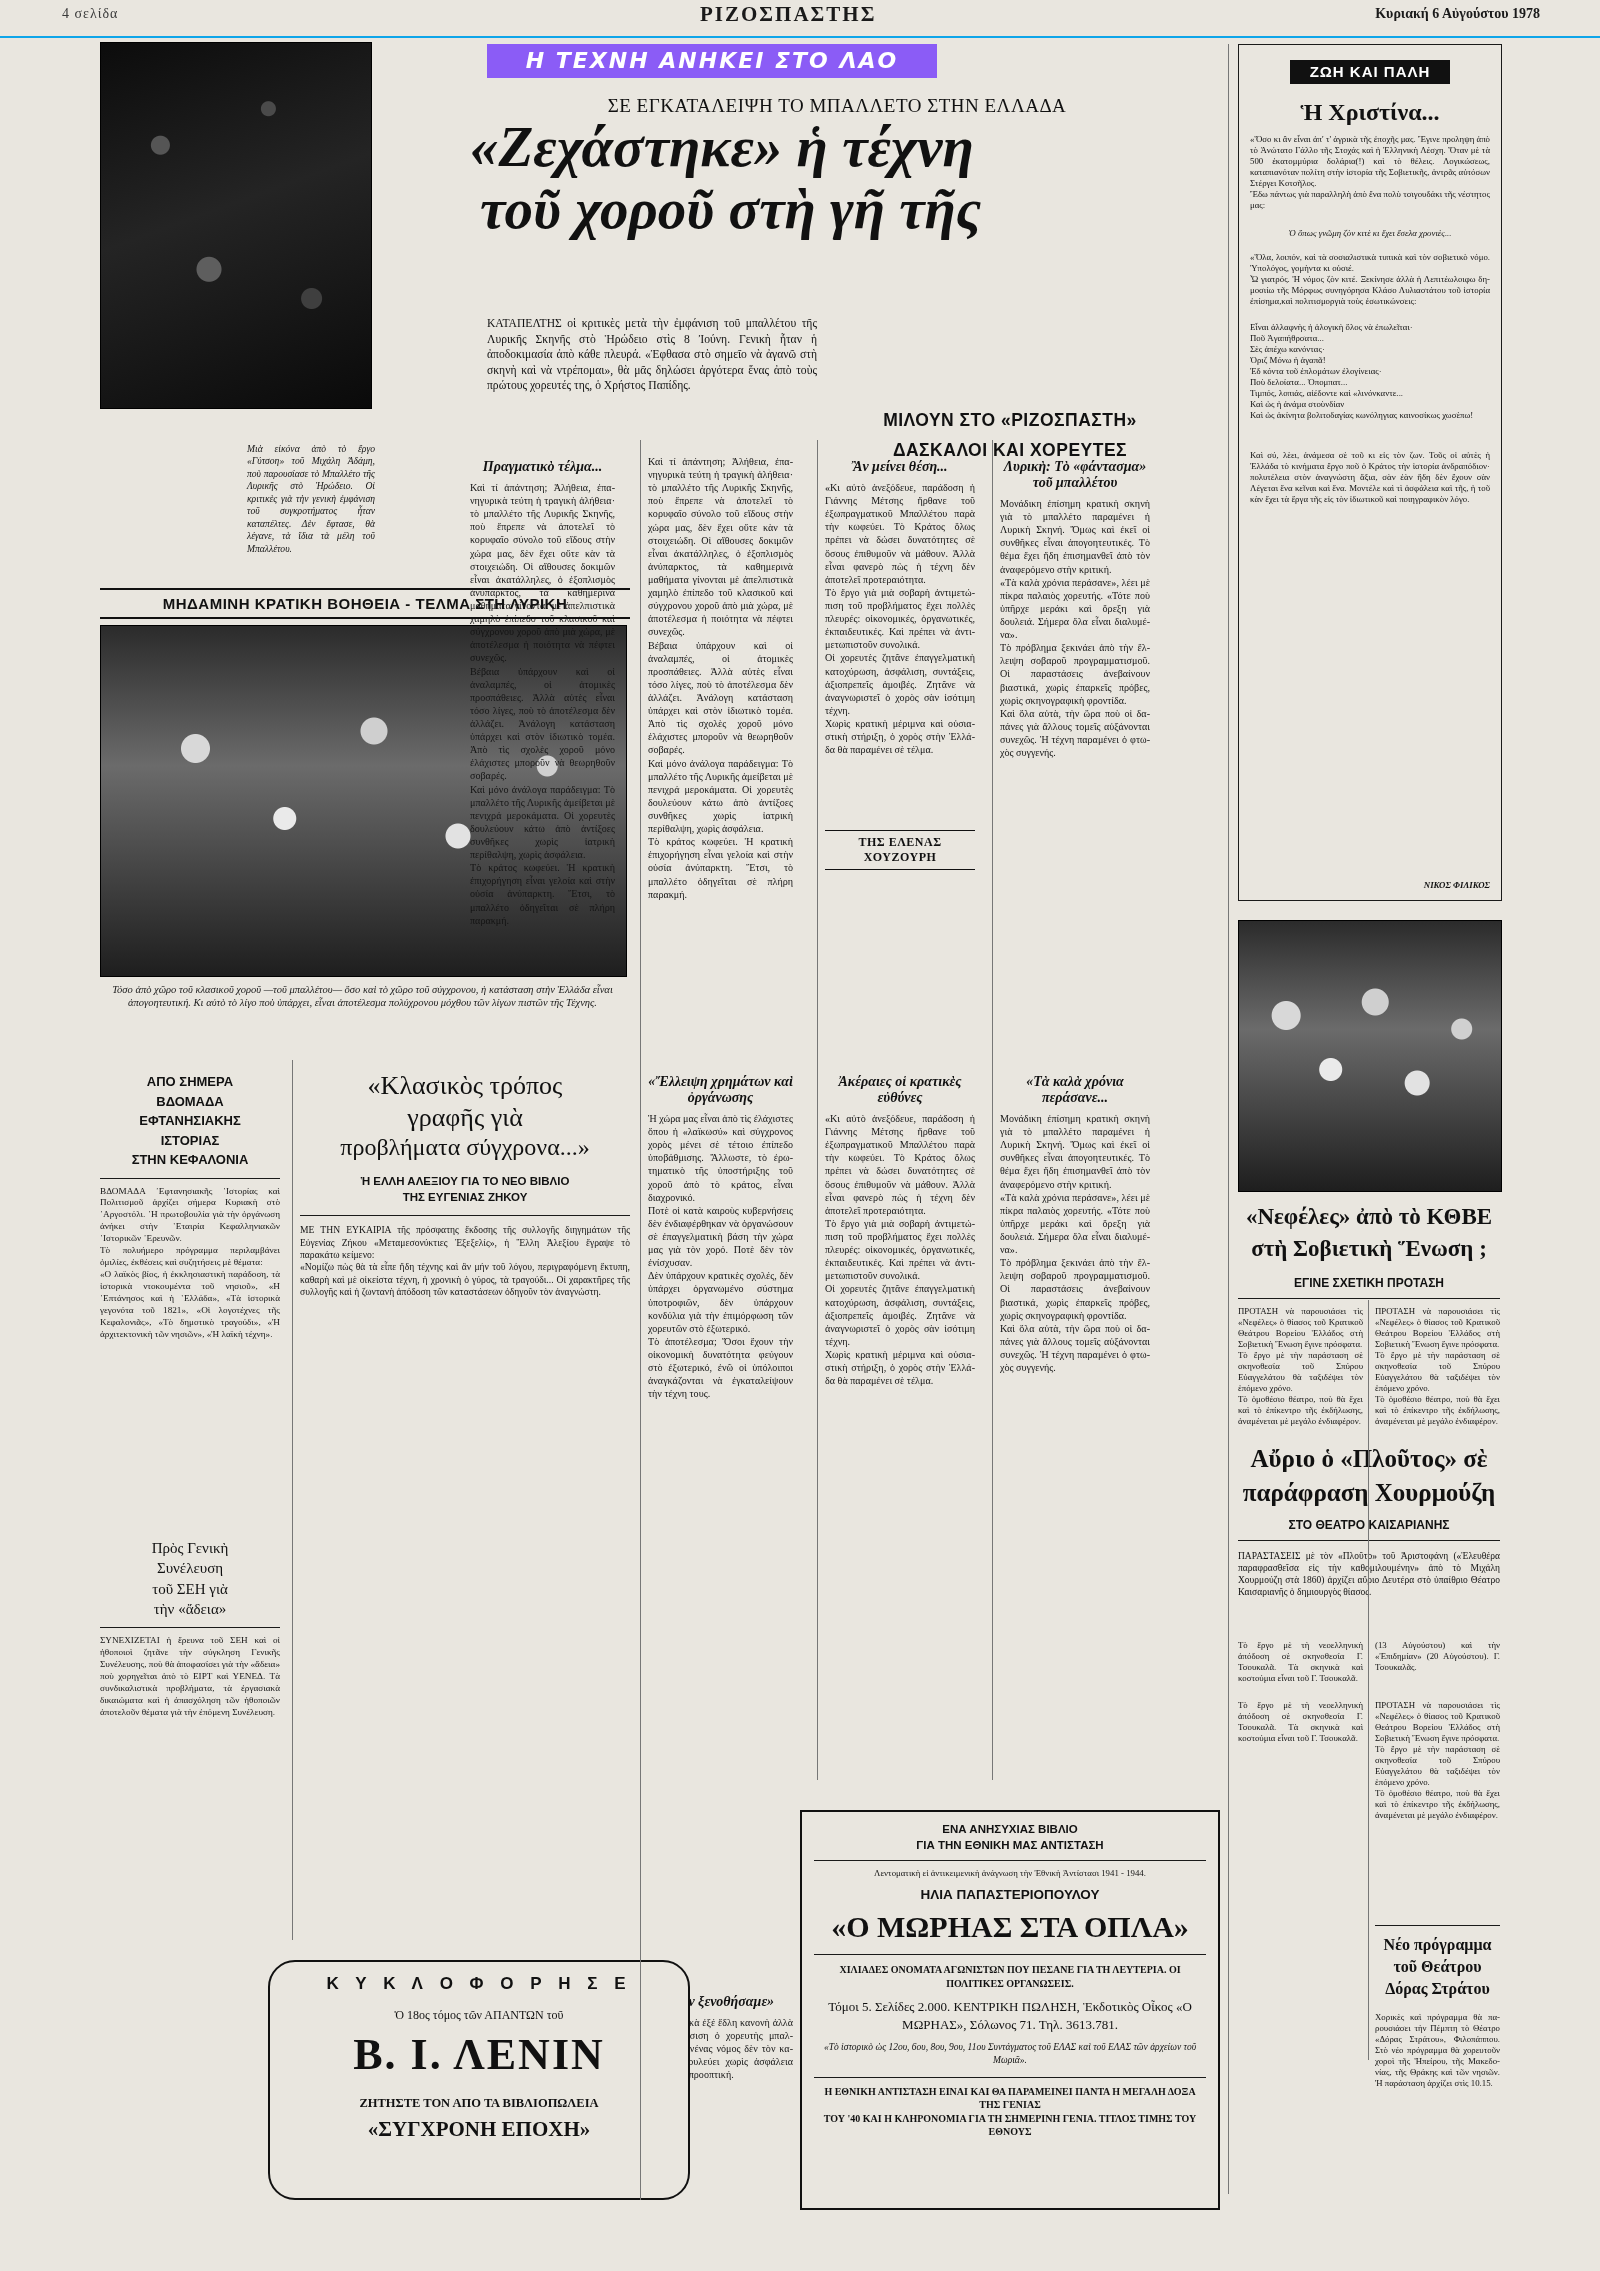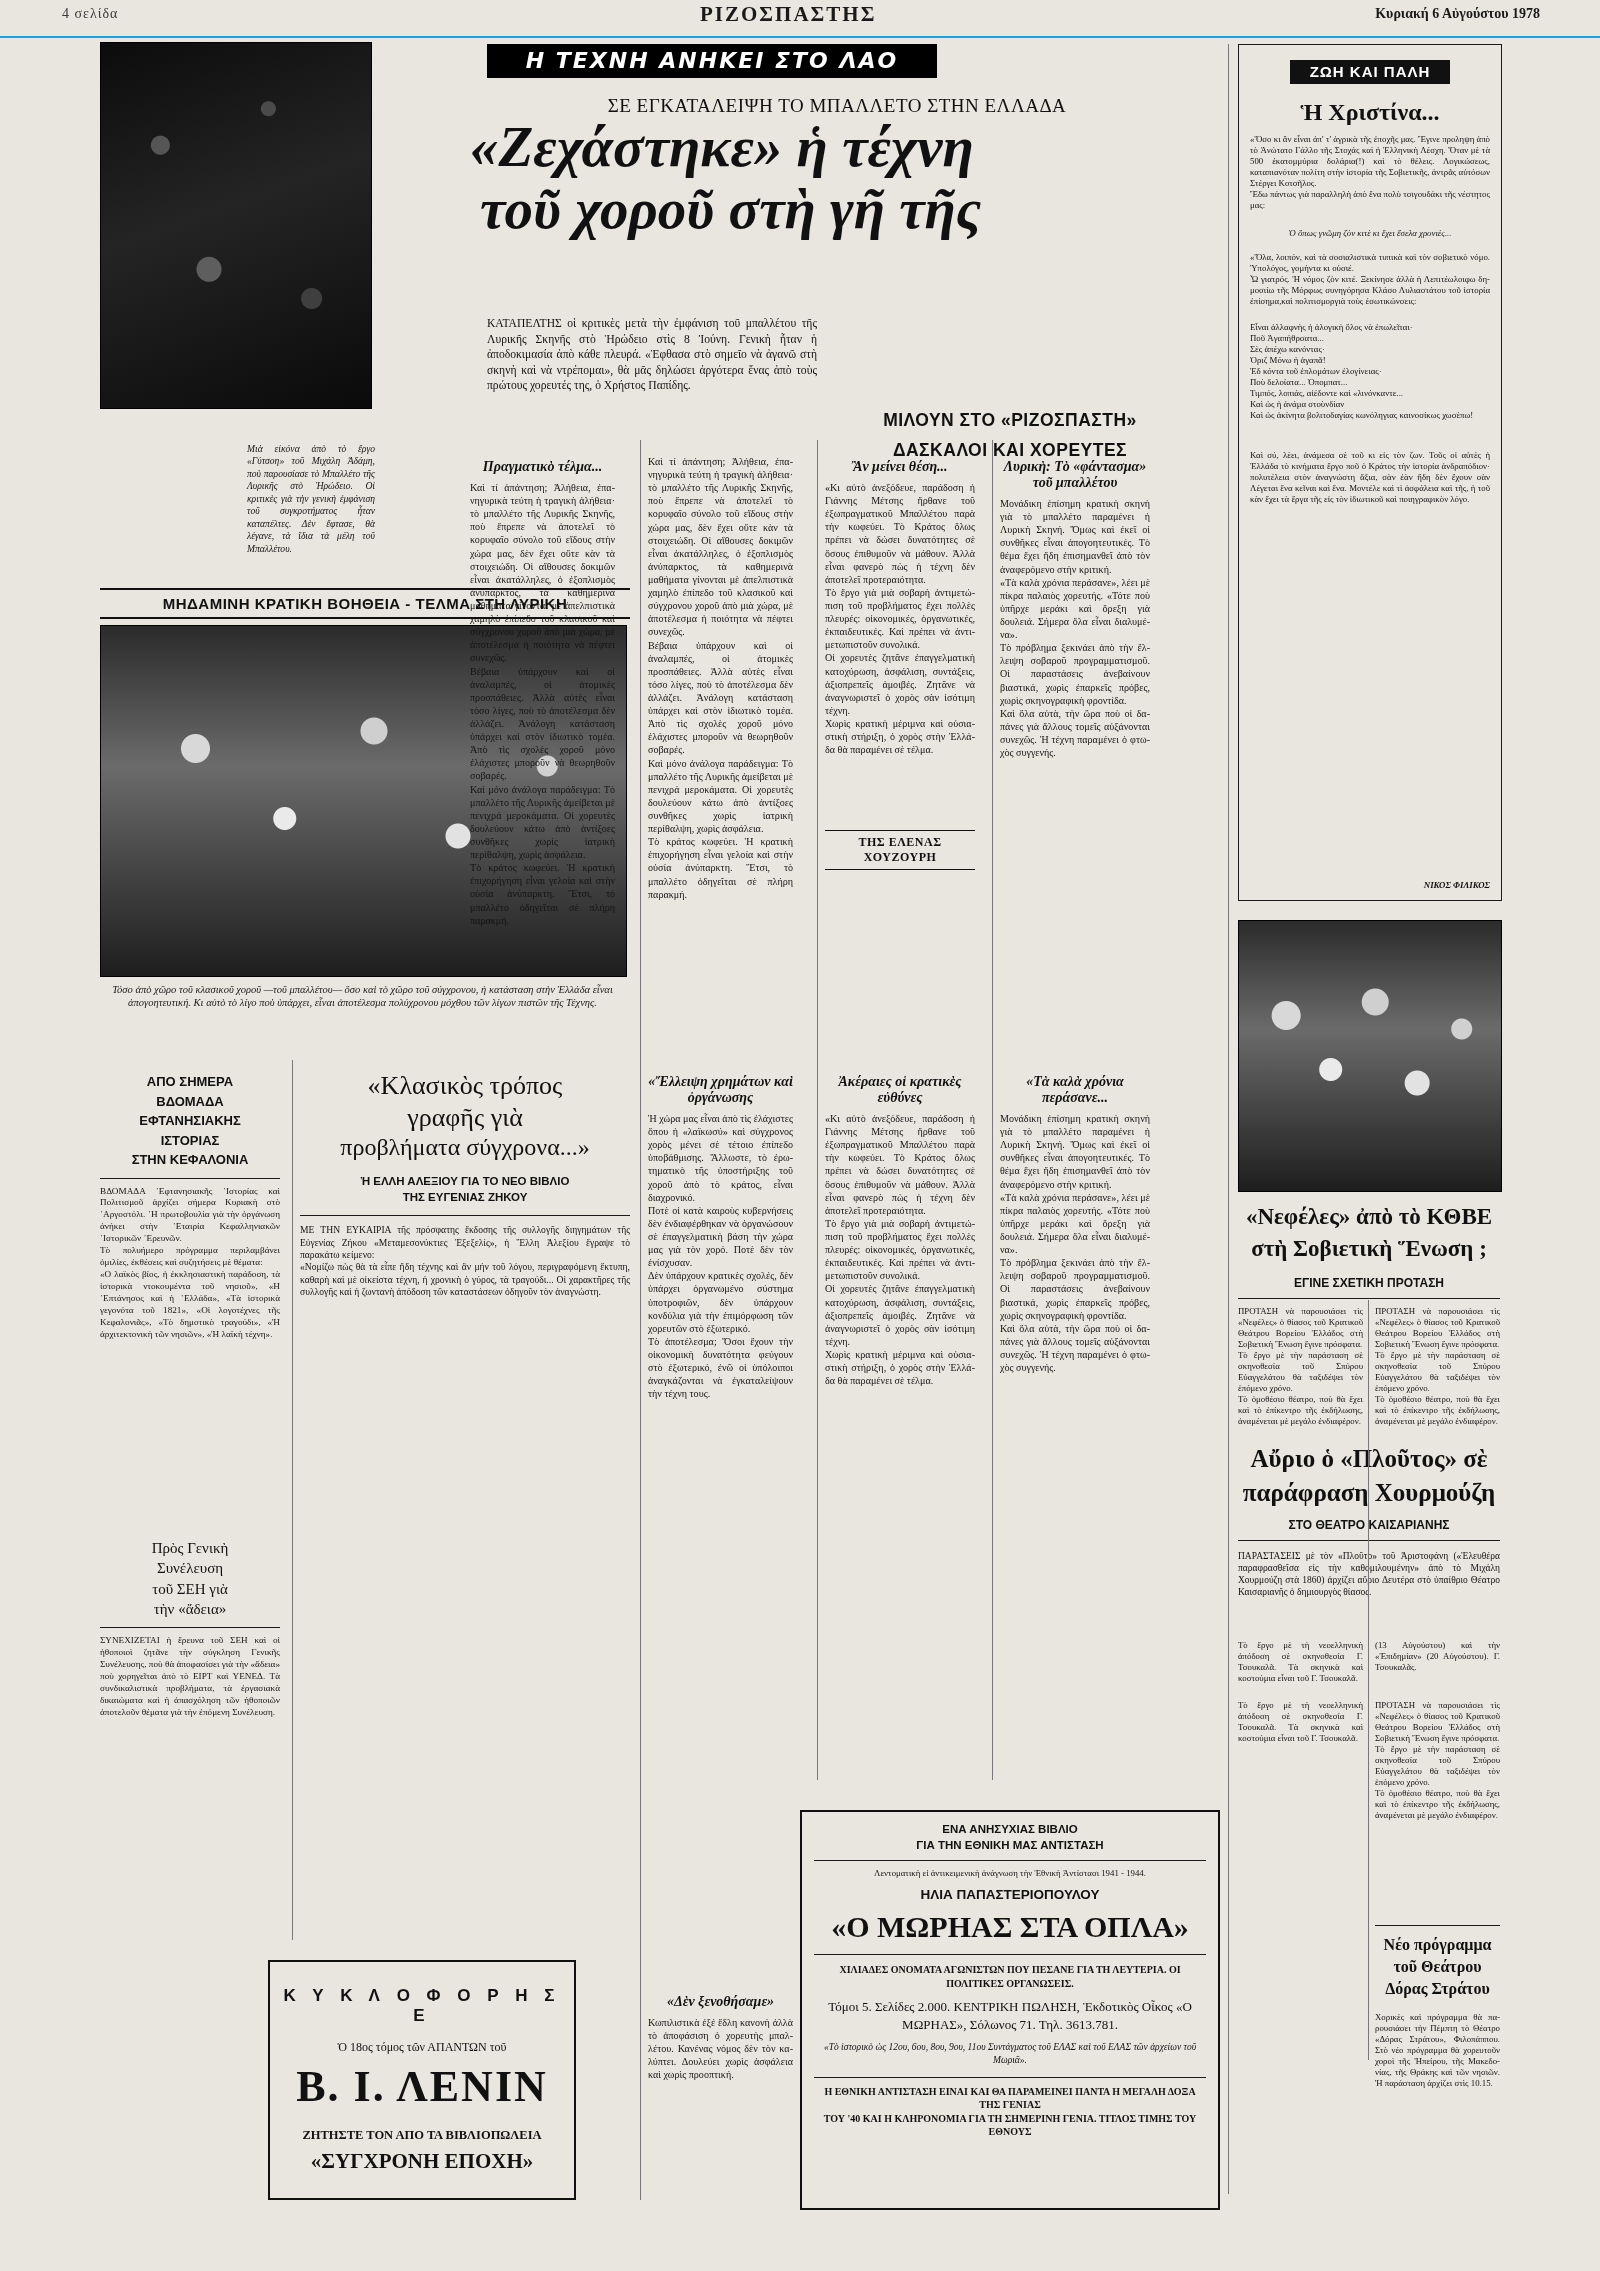--- a/index.html
+++ b/index.html
@@ -45,21 +45,21 @@
       radial-gradient(circle at 35% 55%, #eaeaea 0 11px, transparent 12px),
       radial-gradient(circle at 52% 30%, #cfcfcf 0 13px, transparent 14px),
       radial-gradient(circle at 68% 60%, #e2e2e2 0 12px, transparent 13px),
       radial-gradient(circle at 85% 40%, #d0d0d0 0 10px, transparent 11px),
       linear-gradient(180deg,#2b2b2b 0%,#6b6b6b 40%,#1e1e1e 100%);
   }
   .cap{font-size:10.5px;font-style:italic;line-height:1.25;text-align:center;color:#1a1a1a;}
 
   
   .banner{
-    background:#000000;color:#fff;text-align:center;
+    background:#8b5cf6;color:#fff;text-align:center;
     font-family:"DejaVu Sans", sans-serif;
     font-weight:bold;font-style:italic;
     letter-spacing:2px;
   }
   .kicker{
     text-align:center;font-size:19px;letter-spacing:.5px;color:#111;
     font-family:"Liberation Serif",serif;
   }
   .headline{
     font-family:"Liberation Serif",serif;
@@ -303,21 +303,21 @@
   <div class="blk rtitle" style="left:1375px;top:1936px;width:125px;font-size:16px;">Νέο πρόγραμμα</div>
   <div class="blk rtitle" style="left:1375px;top:1958px;width:125px;font-size:16px;">τοῦ Θεάτρου</div>
   <div class="blk rtitle" style="left:1375px;top:1980px;width:125px;font-size:16px;">Δόρας Στράτου</div>
   <div class="blk tiny" style="left:1375px;top:2012px;width:125px;">Χορικὲς καὶ πρόγραμμα θὰ πα­ρουσιάσει τὴν Πέμπτη τὸ Θέατρο «Δόρας Στράτου», Φιλοπάππου. Στὸ νέο πρόγραμμα θὰ χορευτοῦν χοροὶ τῆς Ἠπείρου, τῆς Μακεδο­νίας, τῆς Θράκης καὶ τῶν νησιῶν. Ἡ παράσταση ἀρχίζει στὶς 10.15.</div>
 
   <div class="blk tiny" style="left:1238px;top:1700px;width:125px;">Τὸ ἔργο μὲ τὴ νεοελληνικὴ ἀπόδοση σὲ σκηνοθεσία Γ. Τσουκαλᾶ. Τὰ σκηνικὰ καὶ κοστούμια εἶναι τοῦ Γ. Τσουκαλᾶ.</div>
   <div class="blk tiny" style="left:1375px;top:1700px;width:125px;white-space:pre-line;">ΠΡΟΤΑΣΗ νὰ παρουσιάσει τὶς «Νεφέλες» ὁ θίασος τοῦ Κρα­τικοῦ Θεάτρου Βορείου Ἑλ­λάδος στὴ Σοβιετικὴ Ἕνωση ἔγινε πρόσφατα.
 Τὸ ἔργο μὲ τὴν παράσταση σὲ σκηνοθεσία τοῦ Σπύρου Εὐαγγελάτου θὰ ταξιδέψει τὸν ἑπόμενο χρόνο.
 Τὸ ὁμοθέσιο θέατρο, ποὺ θὰ ἔχει καὶ τὸ ἐπίκεντρο τῆς ἐκδή­λωσης, ἀναμένεται μὲ μεγάλο ἐνδιαφέρον.</div>
 
-  <div class="blk ad" style="left:268px;top:1960px;width:308px;height:240px;padding:24px 10px;box-sizing:border-box;">
+  <div class="blk ad" style="left:268px;top:1960px;width:422px;height:240px;padding:12px 10px;box-sizing:border-box;border-radius:27px;">
     <div class="t1" style="font-size:17px;">Κ Υ Κ Λ Ο Φ Ο Ρ Η Σ Ε</div>
     <div class="t2" style="margin-top:14px;">Ὁ 18ος τόμος τῶν ΑΠΑΝΤΩΝ τοῦ</div>
     <div class="big" style="font-size:44px;margin-top:6px;letter-spacing:2px;">Β. Ι. ΛΕΝΙΝ</div>
     <div class="t3" style="margin-top:16px;">ΖΗΤΗΣΤΕ ΤΟΝ ΑΠΟ ΤΑ ΒΙΒΛΙΟΠΩΛΕΙΑ</div>
     <div class="big" style="font-size:21px;margin-top:6px;">«ΣΥΓΧΡΟΝΗ ΕΠΟΧΗ»</div>
   </div>
 
   <div class="blk ad" style="left:800px;top:1810px;width:420px;height:400px;padding:10px 12px;box-sizing:border-box;">
     <div class="center" style="font-size:11.5px;font-weight:bold;font-family:'Liberation Sans',sans-serif;line-height:1.35;">
       <div>ΕΝΑ ΑΝΗΣΥΧΙΑΣ ΒΙΒΛΙΟ</div>

